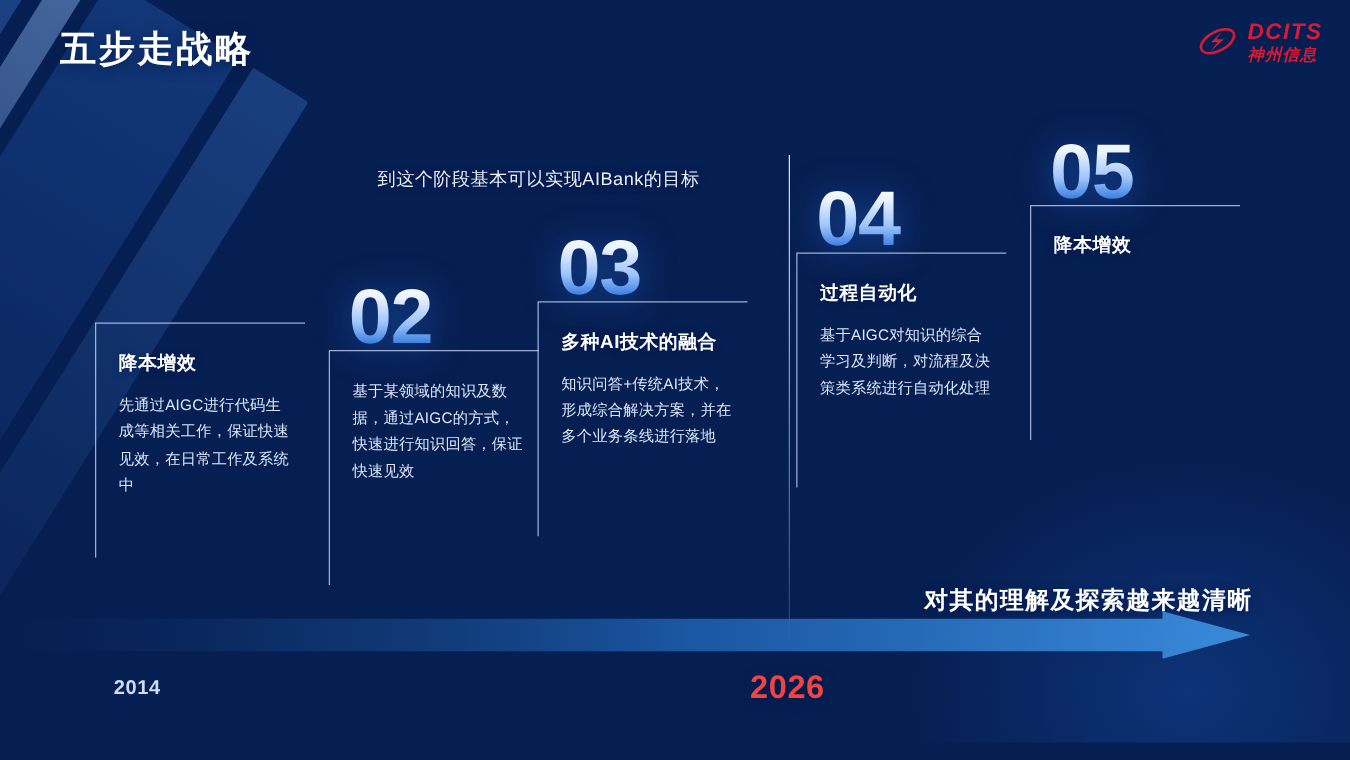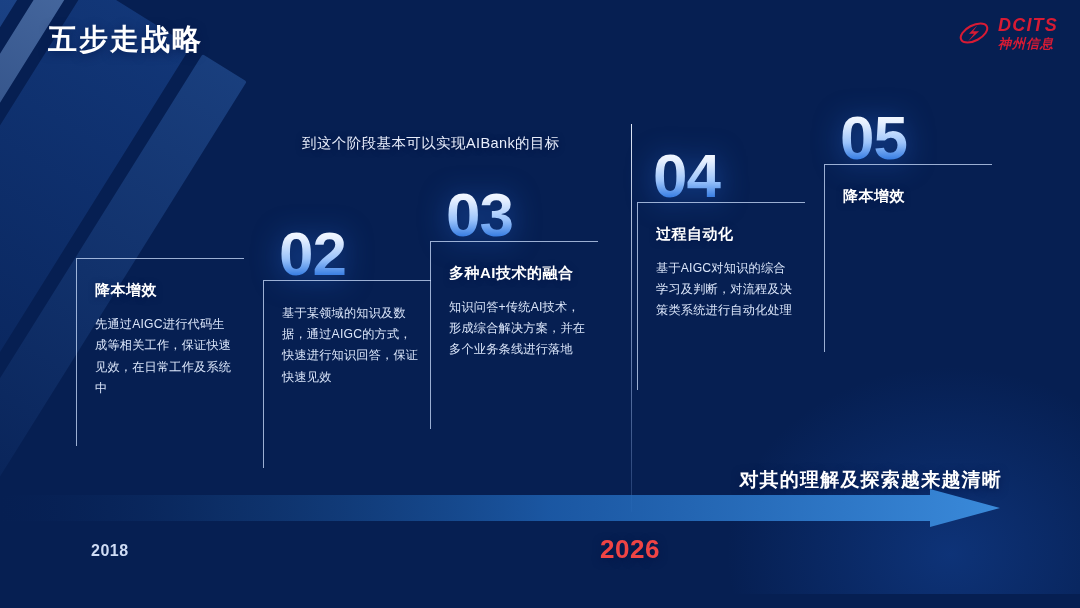--- a/index.html
+++ b/index.html
@@ -149,16 +149,16 @@
           <stop offset="0%" stop-color="#0a2a63" stop-opacity="0"></stop>
           <stop offset="22%" stop-color="#14417f" stop-opacity="0.45"></stop>
           <stop offset="55%" stop-color="#1f63b4" stop-opacity="0.82"></stop>
           <stop offset="100%" stop-color="#3a8ada" stop-opacity="1"></stop>
         </linearGradient>
       </defs>
       <path d="M0,6 L930,6 L930,0 L1000,19 L930,38 L930,32 L0,32 Z" fill="url(#agrad)"></path>
     </svg>
   </div>
 
-  <div class="year year-start">2018</div>
+  <div class="year year-start">2014</div>
   <div class="year year-end">2026</div>
 
 </div>
 
 </body></html>

